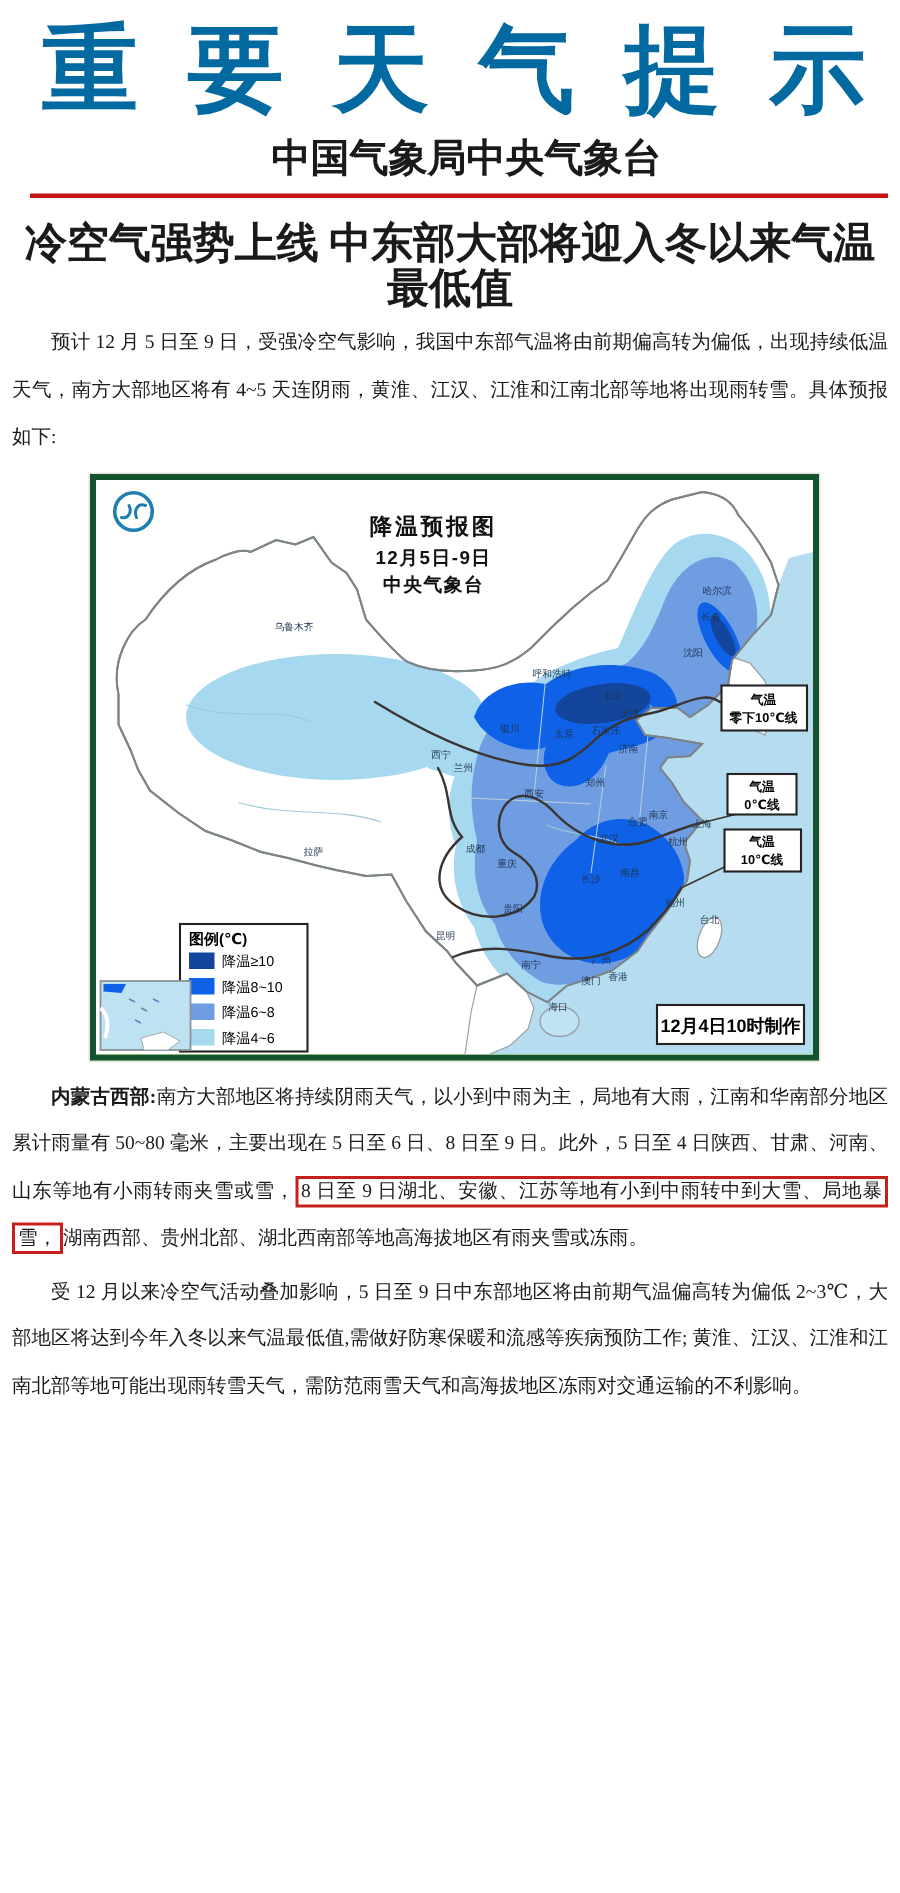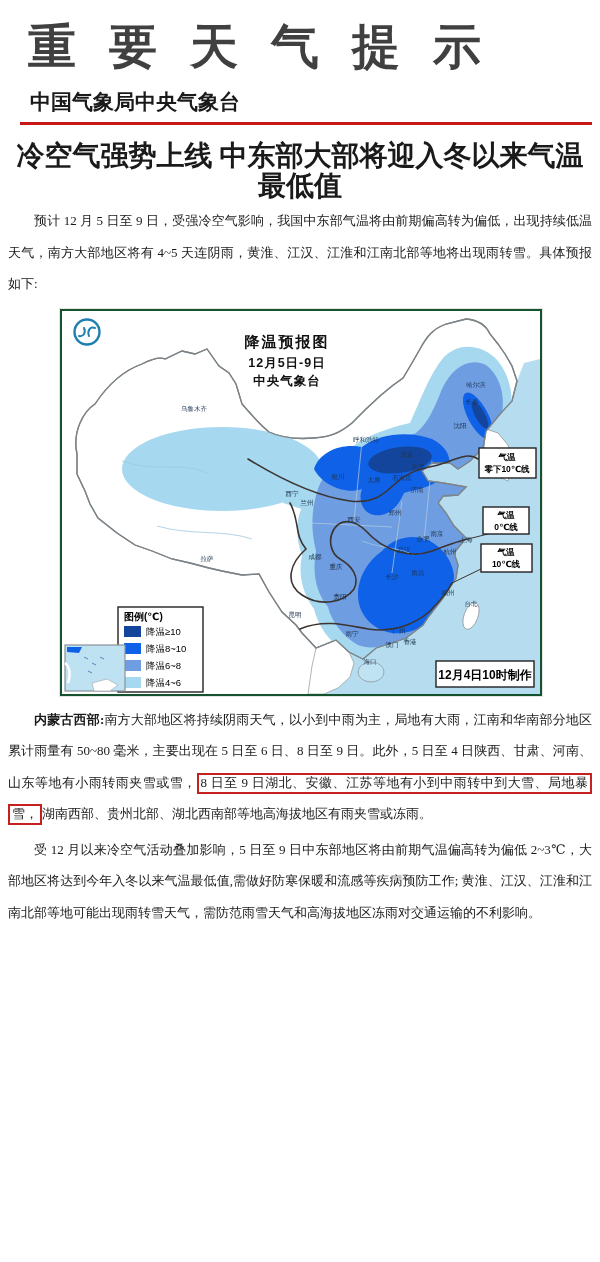--- a/index.html
+++ b/index.html
@@ -1,29 +1,29 @@
 <!DOCTYPE html>
 <html><head>
 <meta charset="utf-8">
 <style>
   html,body{margin:0;padding:0;background:#fff;}
   body{width:600px;font-family:"Liberation Serif","DejaVu Serif",serif;color:#1a1a1a;}
   .page{width:600px;overflow:hidden;background:#fff;}
-  .title{margin:0;padding:10px 0 0 28px;font-size:48px;line-height:74px;font-weight:bold;
-         color:#404040;letter-spacing:33px;white-space:nowrap;}
-  .meta{display:flex;justify-content:space-between;align-items:baseline;
-        padding:4px 8px 4px 30px;font-size:21px;font-weight:bold;font-family:Liberation Serif, serif;}
+  .title{margin:0;padding:10px 0 0 28px;font-size:64px;line-height:74px;font-weight:bold;
+         color:#0369a1;letter-spacing:33px;white-space:nowrap;}
+  .meta{display:flex;justify-content:center;align-items:baseline;
+        padding:4px 8px 4px 30px;font-size:26px;font-weight:bold;font-family:Liberation Serif, serif;}
   .rule{height:3px;background:#c81616;margin:2px 8px 0 20px;}
   article{padding:6px 8px 0 8px;}
   .headline{margin:10px 0 4px 0;font-size:28px;line-height:30px;text-align:center;font-weight:bold;}
   p{margin:4px 0 0 0;font-size:13px;line-height:31.5px;text-indent:2em;text-align:justify;}
   p b{font-weight:bold;}
   .redbox{border:2px solid #c5201d;padding:0 2px 2px 2px;
           -webkit-box-decoration-break:clone;box-decoration-break:clone;}
-  figure.mapfig{margin:9px 0 8px 52px;width:478px;height:383px;border:2px solid #14532d;
+  figure.mapfig{margin:9px 0 8px 52px;width:478px;height:383px;border:4px solid #14532d;
                 box-shadow:0 0 0 1px #e4e4e4;background:#bef264;}
   svg text{font-family:"Liberation Sans","DejaVu Sans",sans-serif;}
   .map-title{font-size:15px;font-weight:bold;fill:#111;letter-spacing:2px;}
   .map-sub{font-size:12.5px;font-weight:bold;fill:#111;letter-spacing:1px;}
   .city{font-size:6.5px;fill:#1e3550;text-anchor:middle;}
   .isolabel{font-size:8.5px;font-weight:bold;fill:#000;text-anchor:middle;}
   .legend-title{font-size:10px;font-weight:bold;fill:#000;}
   .legend-item{font-size:9.5px;fill:#000;}
   .produced{font-size:12px;font-weight:bold;fill:#000;text-anchor:middle;}
   .contour{fill:none;stroke:#3c3430;stroke-width:1.6;stroke-linecap:round;}

